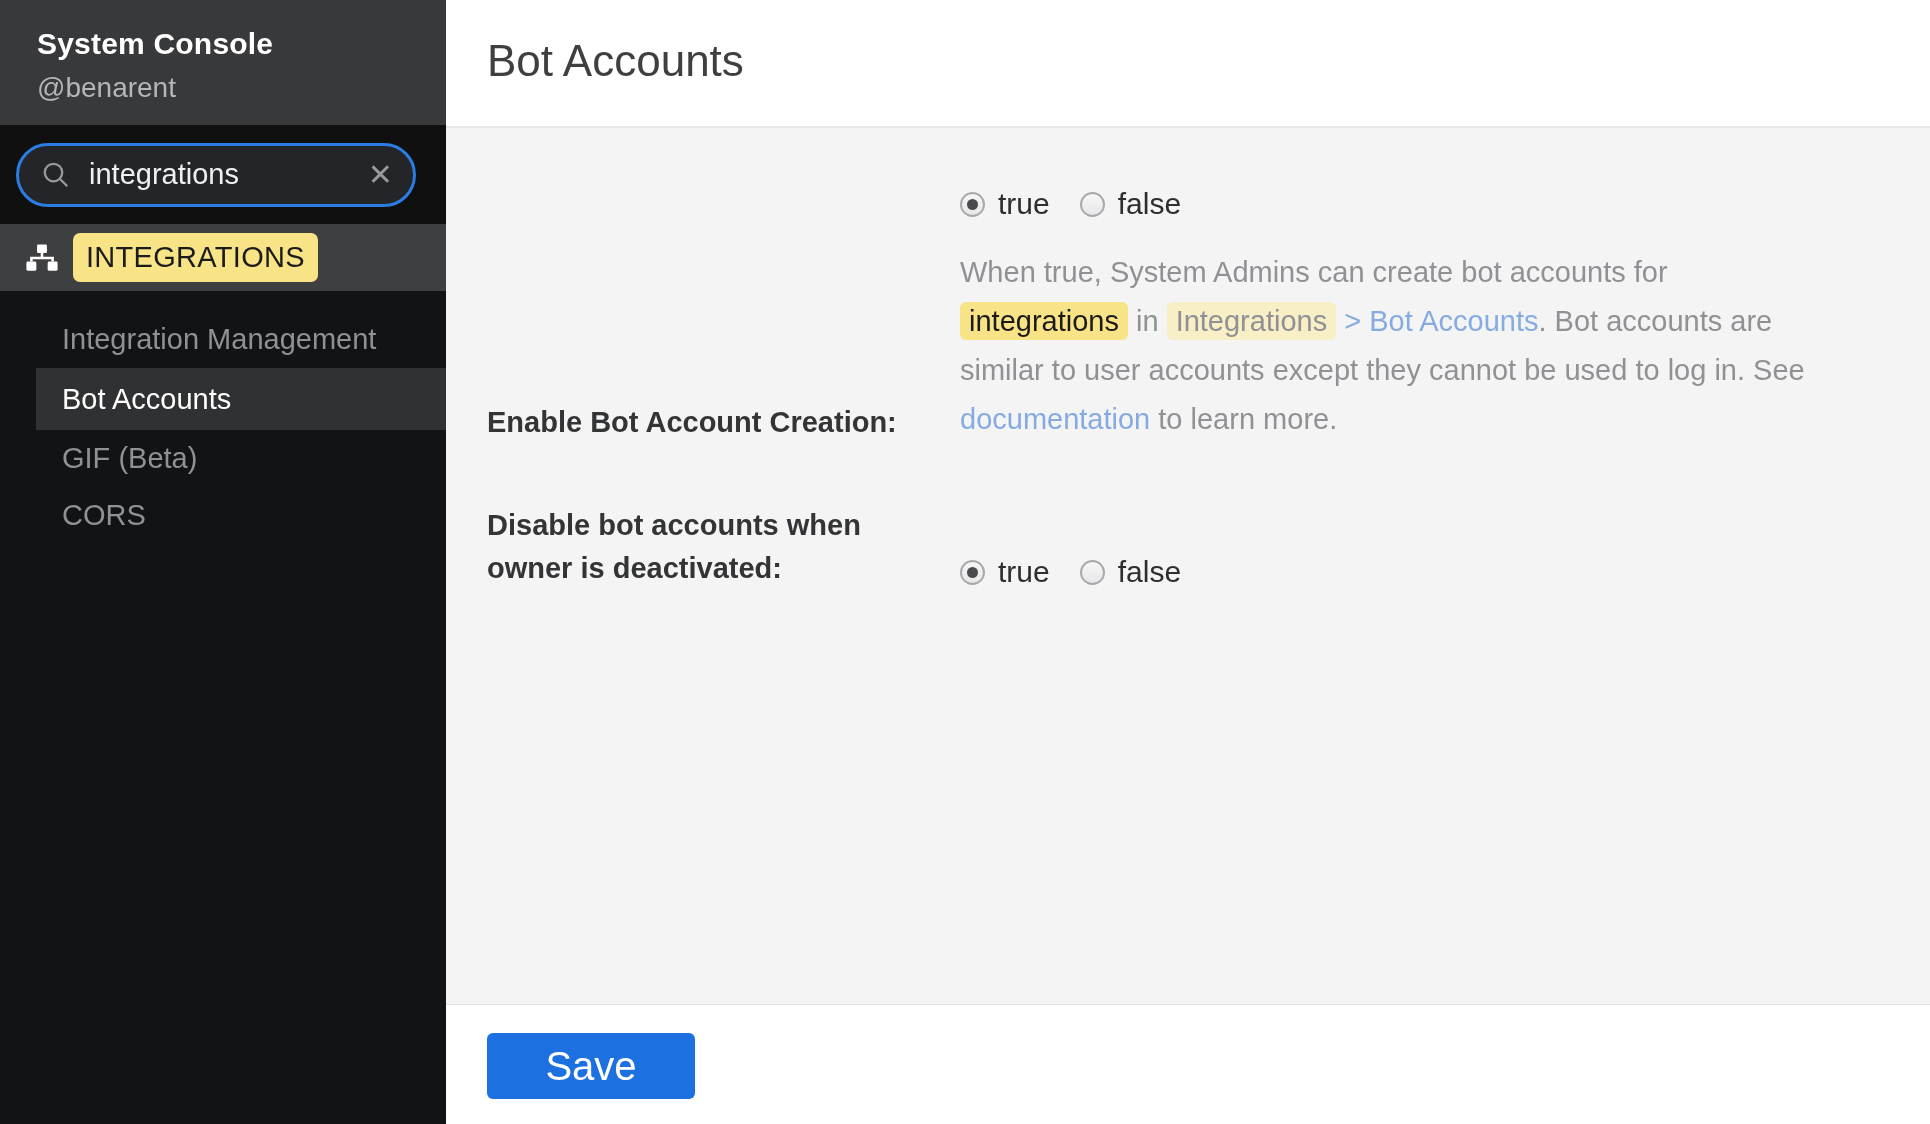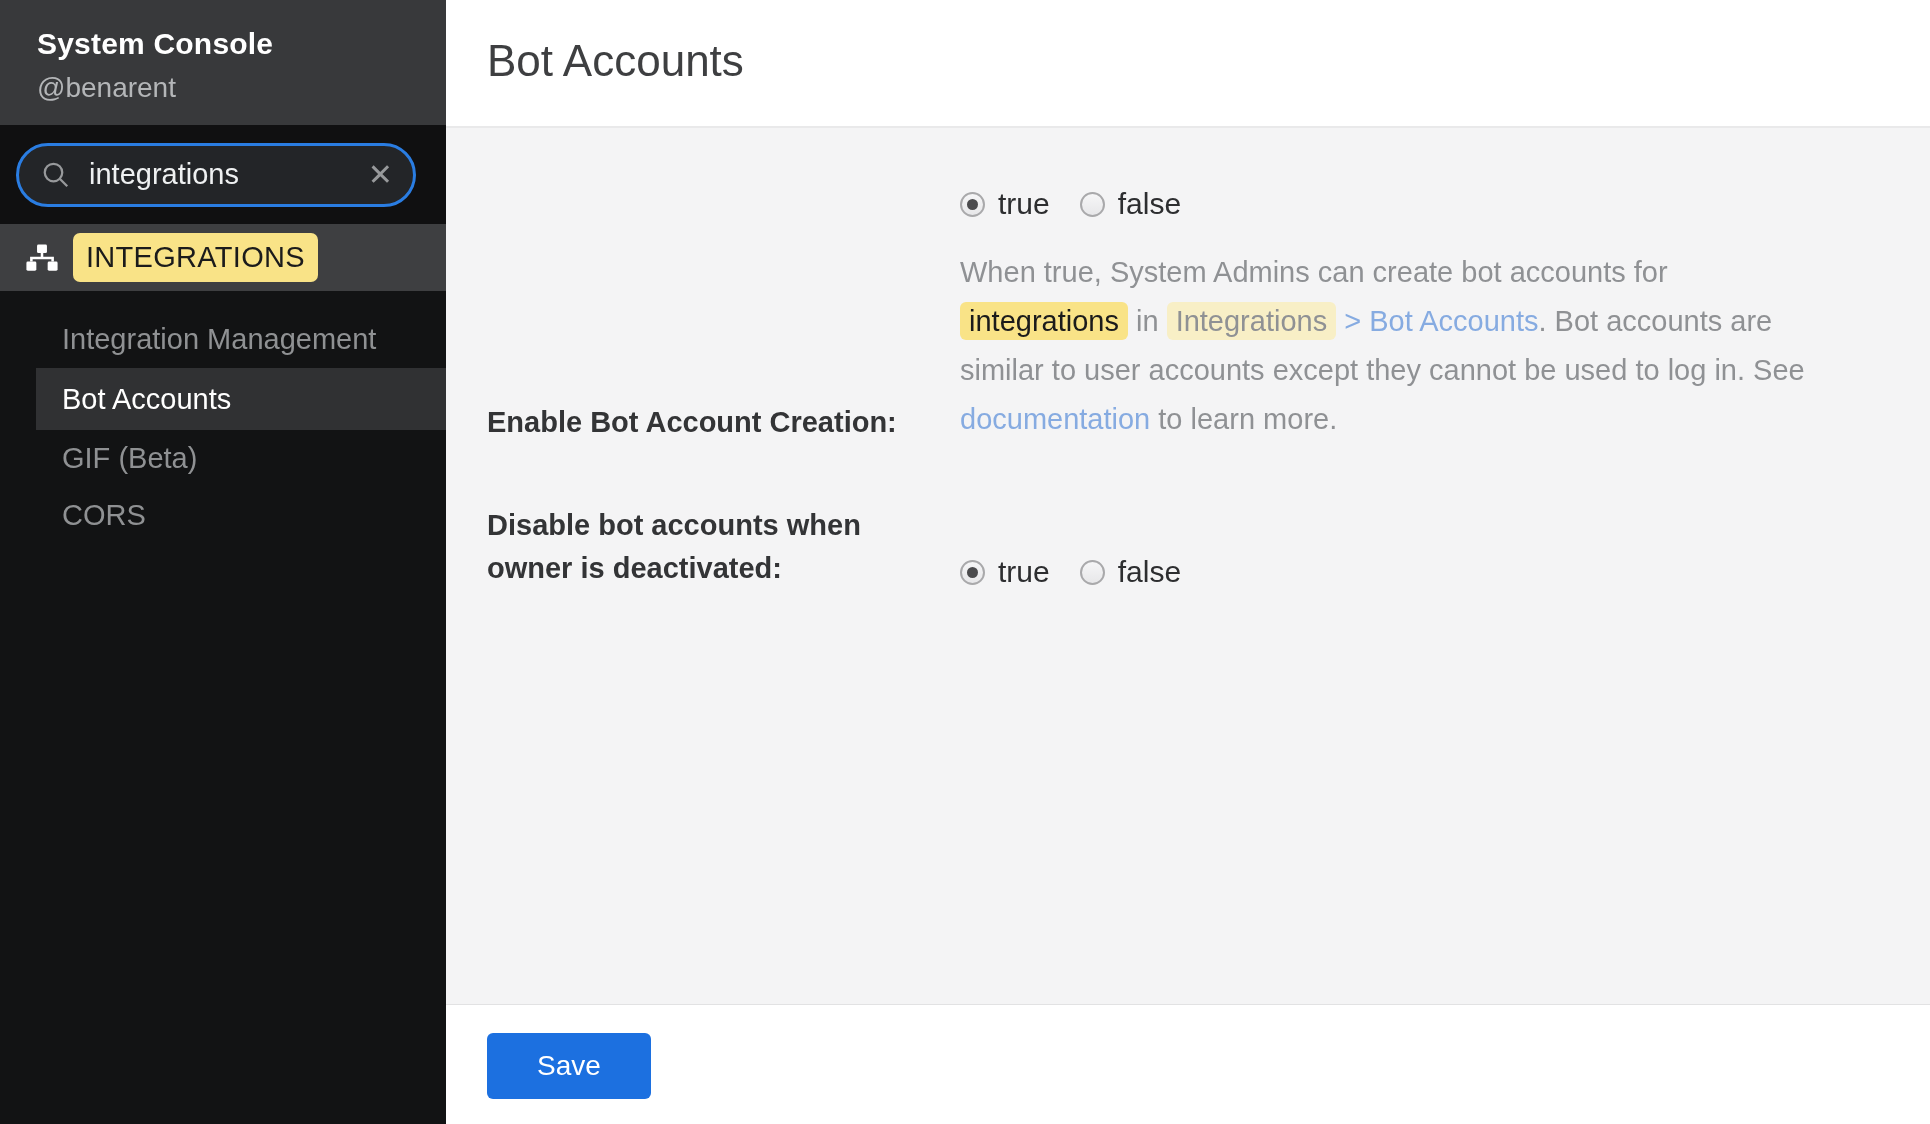--- a/index.html
+++ b/index.html
@@ -45,21 +45,21 @@
   .radio{width:25px;height:25px;box-sizing:border-box;border:2px solid #a9a9ab;border-radius:50%;
     background:linear-gradient(#f6f6f7,#e7e7e9);position:relative;flex:0 0 auto;}
   .radio.checked::after{content:"";position:absolute;left:50%;top:50%;width:11px;height:11px;margin:-5.5px 0 0 -5.5px;border-radius:50%;background:#4b4b4d;}
   .radio-label{margin-left:13px;font-size:30px;color:#2d2e30;}
   .help{margin-top:26px;font-size:29px;line-height:49px;color:#8f9194;}
   .seg-plain{color:#8f9194;}
   .seg-hl-strong{background:#f9e387;color:#1b1b1b;padding:3px 9px;border-radius:6px;}
   .seg-hl-soft{background:#f8efc6;padding:3px 9px;border-radius:6px;}
   .seg-link{color:#86abe1;cursor:pointer;}
   .footer{position:absolute;left:0;right:0;top:1005px;bottom:0;background:#ffffff;box-sizing:border-box;padding:28px 0 0 41px;}
-  .save-btn{width:164px;height:66px;background:#1c70e0;color:#ffffff;font-size:28px;border:none;border-radius:6px;cursor:pointer;font-family:"Liberation Sans",sans-serif;}
+  .save-btn{width:208px;height:66px;background:#1c70e0;color:#ffffff;font-size:40px;border:none;border-radius:6px;cursor:pointer;font-family:"Liberation Sans",sans-serif;}
 </style>
 </head>
 <body>
 
 <div class="sidebar">
   <div class="sb-header">
     <div class="sb-title">System Console</div>
     <div class="sb-user">@benarent</div>
     <div class="hamburger">
         <div></div>

